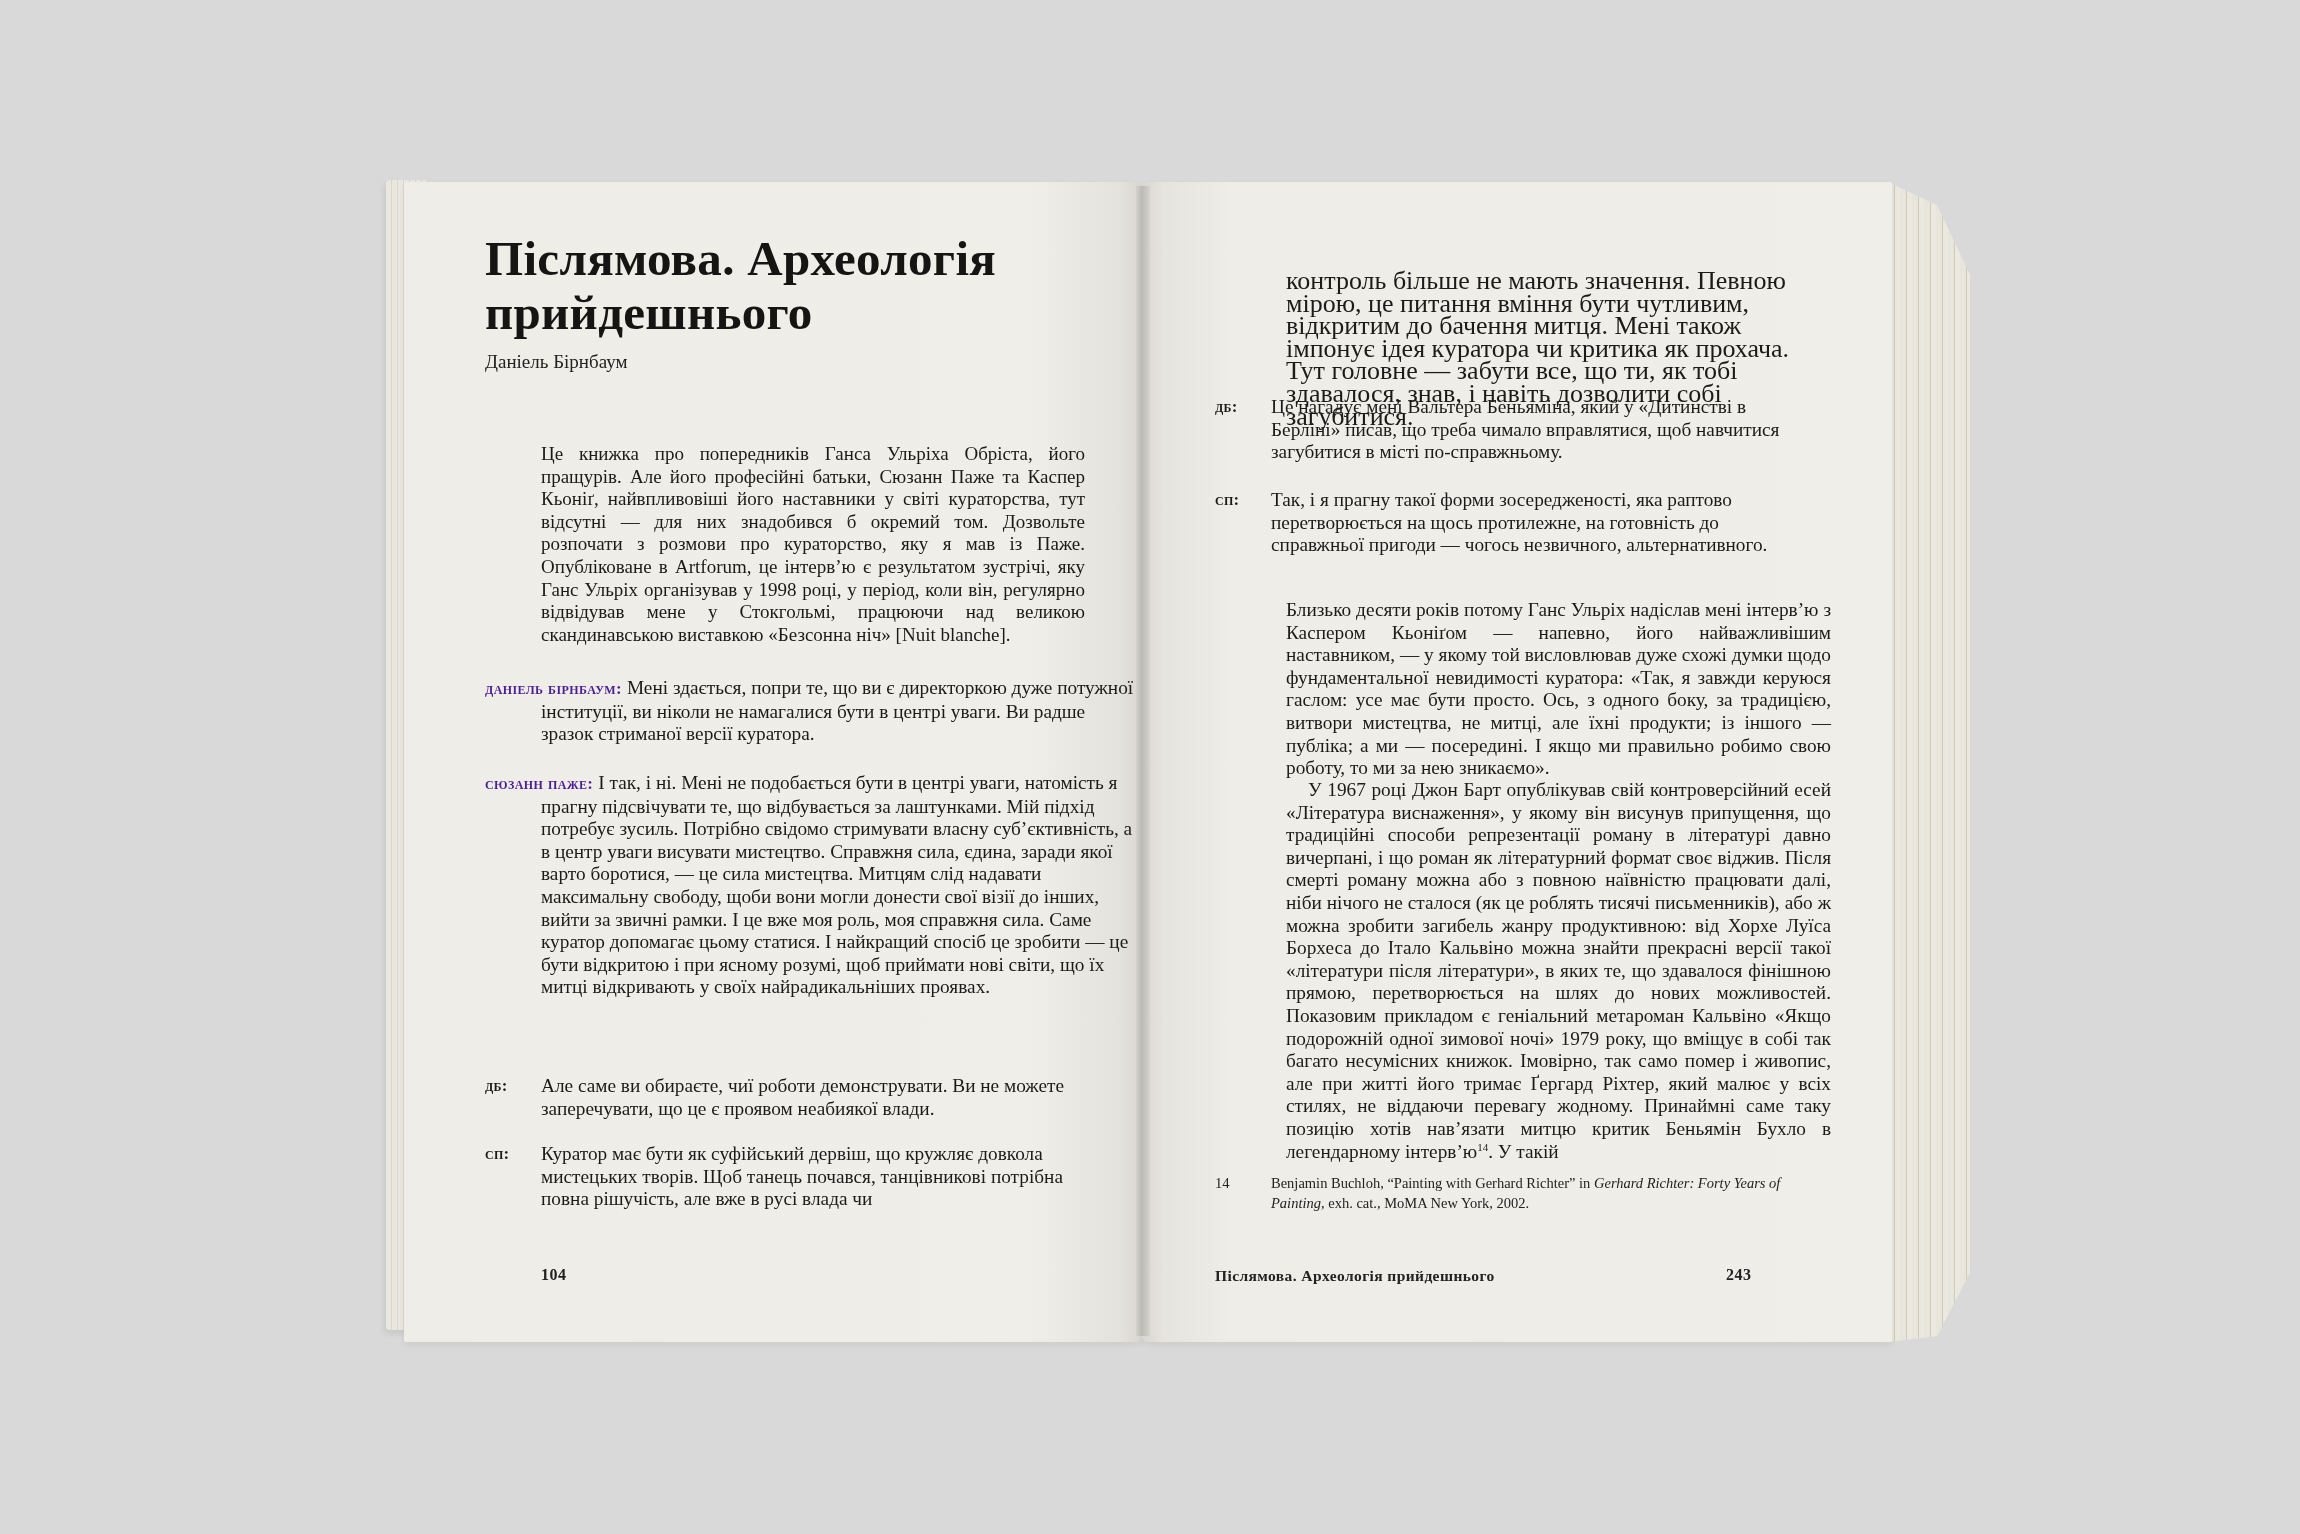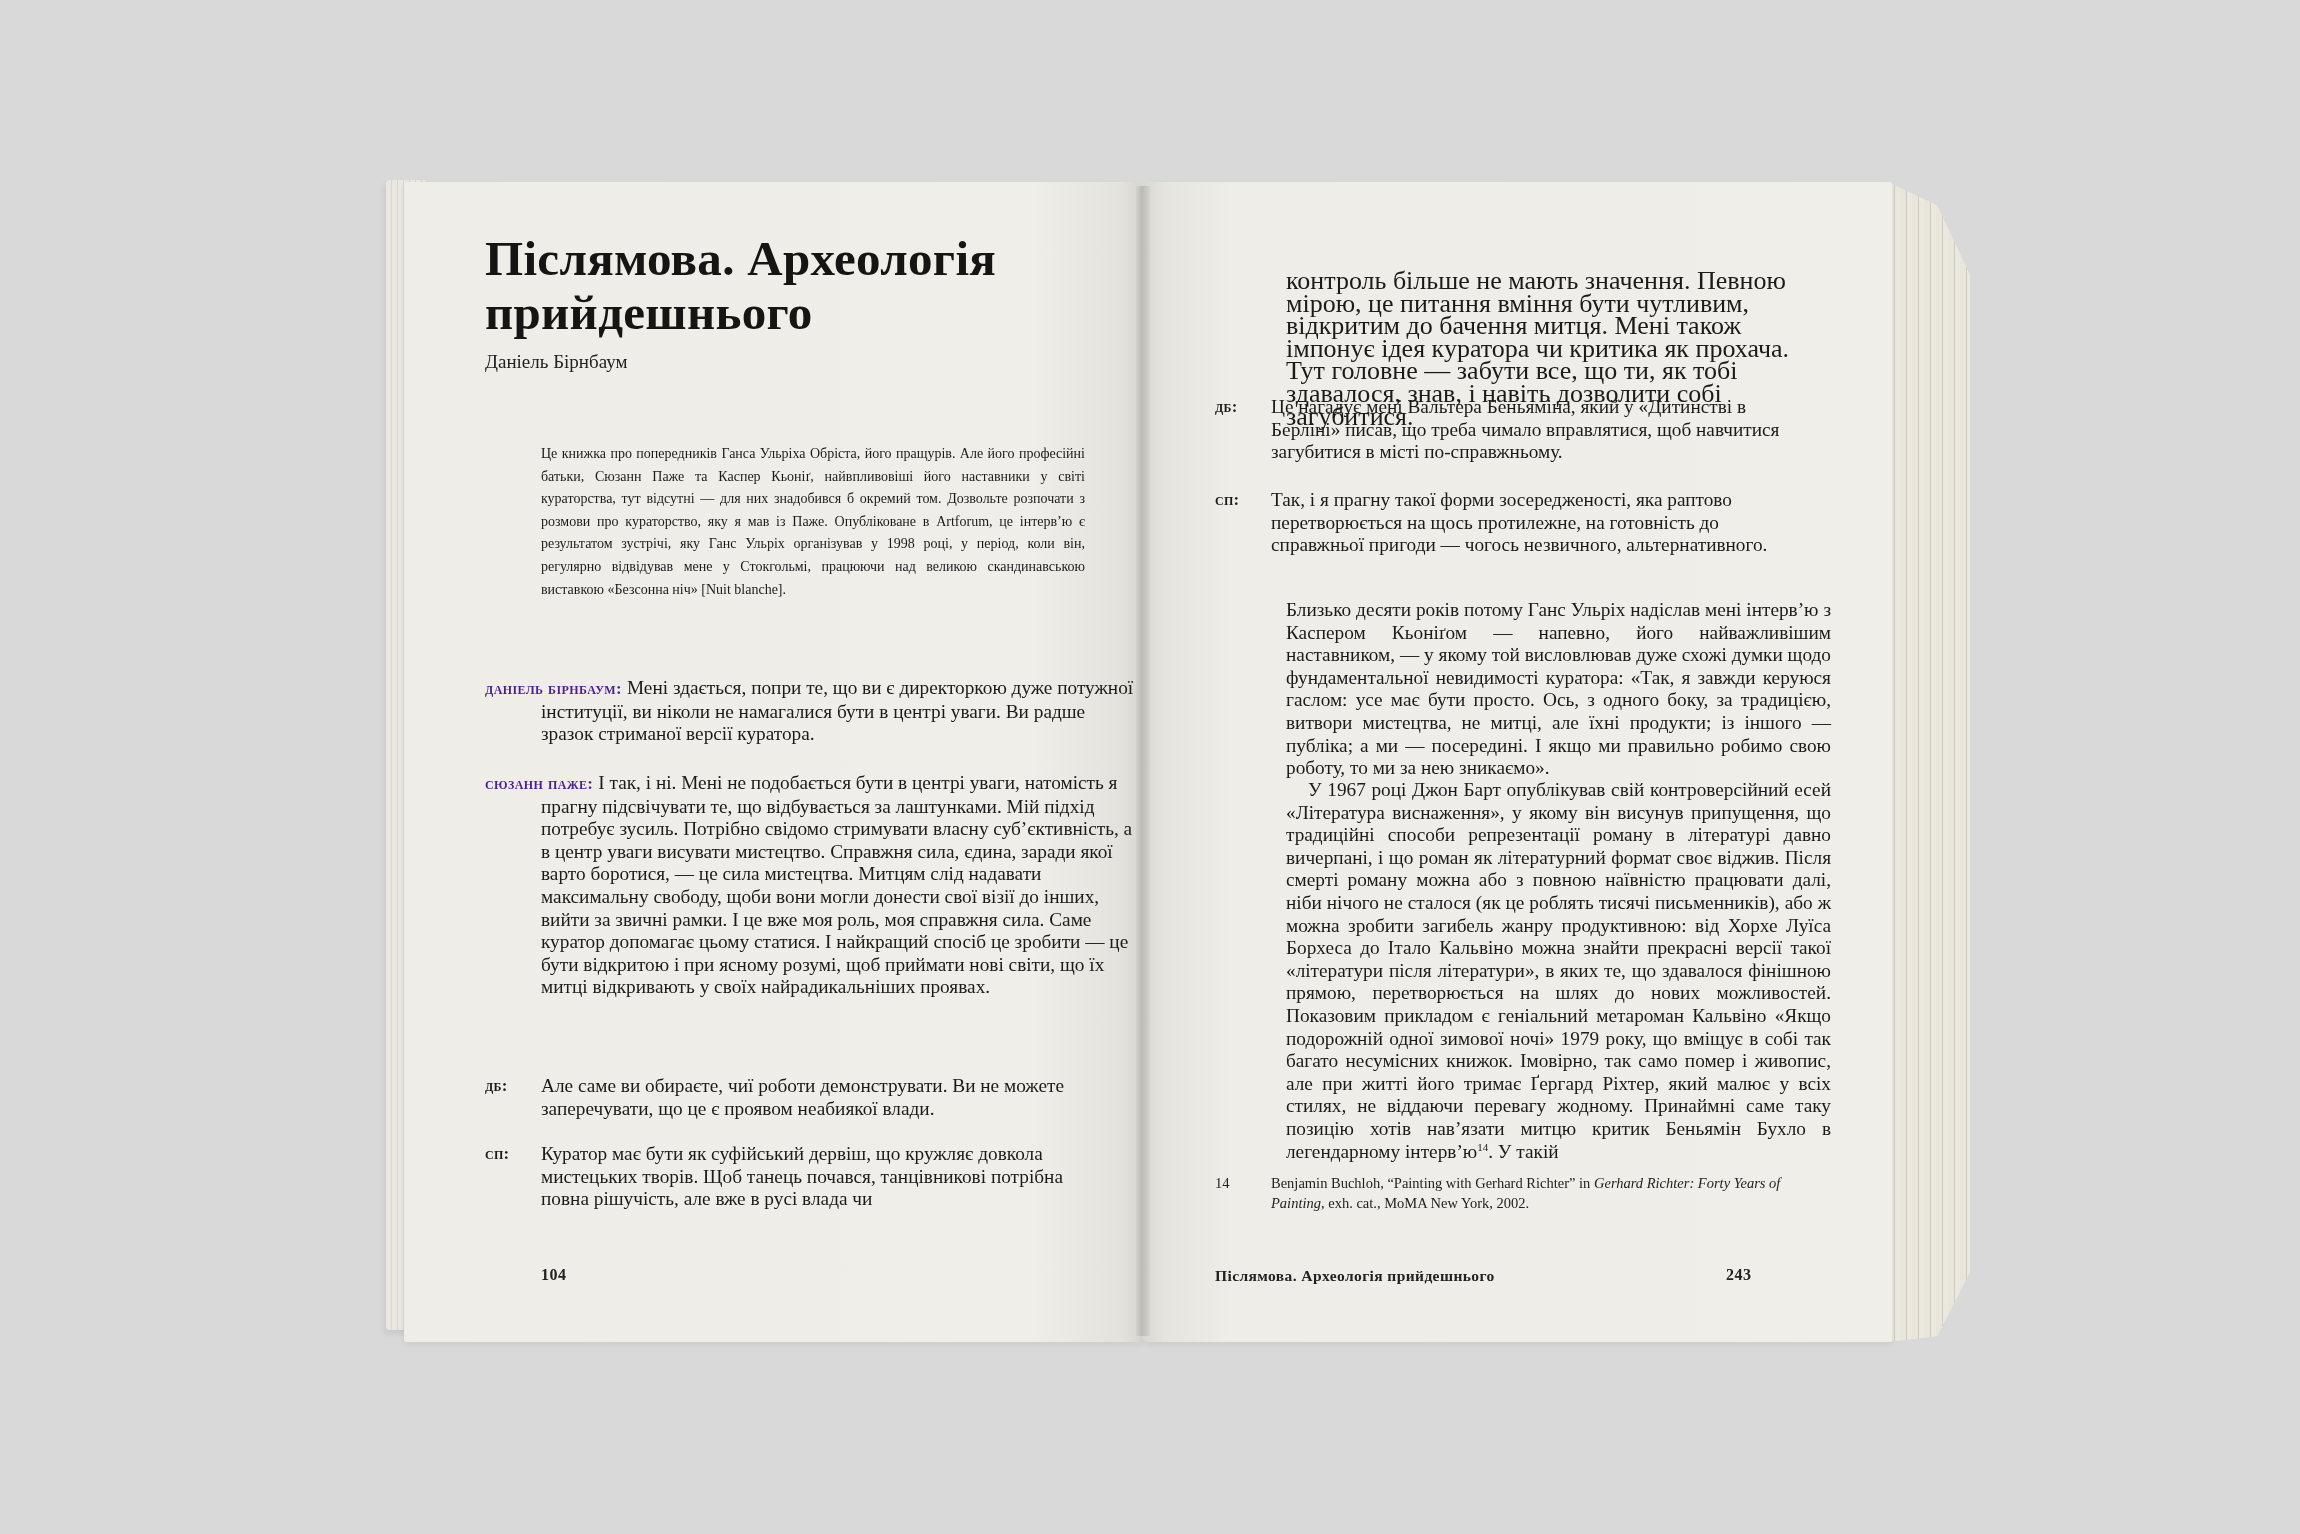--- a/index.html
+++ b/index.html
@@ -53,21 +53,21 @@
       position: absolute; left: 485px; top: 232px; width: 620px;
       font-size: 49px; line-height: 54px; font-weight: bold; margin: 0;
       letter-spacing: 0.3px; color: #161514;
     }
     .author {
       position: absolute; left: 485px; top: 351px;
       font-size: 19px; color: #222;
     }
     .intro {
       position: absolute; left: 541px; top: 443px; width: 544px;
-      font-size: 14px; line-height: 22.6px; text-align: justify;
+      font-size: 19px; line-height: 22.6px; text-align: justify;
       margin: 0;
     }
     .qa {
       position: absolute; font-size: 19.3px; line-height: 22.6px;
     }
     .speaker {
       font-variant: small-caps; font-weight: bold; font-size: 17px;
       letter-spacing: 0.4px; color: #4c1d95;
     }
     .hang { padding-left: 56px; text-indent: -56px; }

